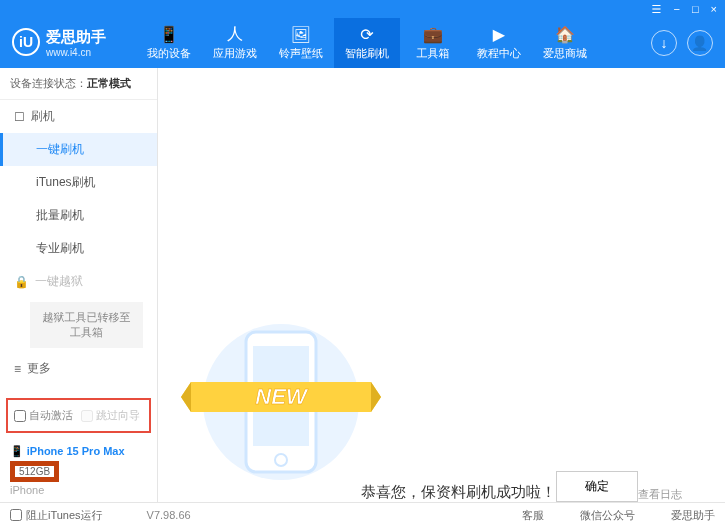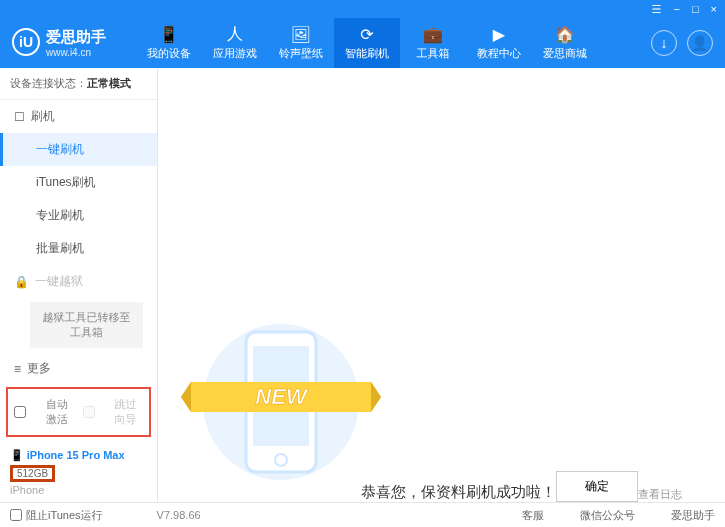--- a/index.html
+++ b/index.html
@@ -25,40 +25,40 @@
 .body { display: flex; height: 434px; }
 .sidebar { width: 158px; border-right: 1px solid #e5e5e5; display: flex; flex-direction: column; }
 .conn-status { padding: 8px 10px; font-size: 11px; color: #666; border-bottom: 1px solid #eee; }
 .conn-status b { color: #333; }
 .side-scroll { flex: 1; overflow: hidden; }
 .side-group { padding: 8px 14px; font-size: 12px; color: #666; display: flex; align-items: center; gap: 6px; }
 .side-item { padding: 8px 14px 8px 36px; font-size: 12px; color: #555; cursor: pointer; }
 .side-item.sel { background: #e9f3ff; color: #1e88f5; border-left: 3px solid #1e88f5; padding-left: 33px; }
 .side-note { margin: 4px 14px 4px 30px; background: #f4f4f4; padding: 8px; font-size: 11px; color: #888; text-align: center; }
 .side-checks { border: 2px solid #e74c3c; margin: 6px; padding: 8px 6px; display: flex; gap: 8px; font-size: 11px; color: #888; }
-.side-checks label { display: flex; align-items: center; gap: 20px; }
+.side-checks label { display: flex; align-items: center; gap: 3px; }
 .device-info { padding: 6px 10px; font-size: 11px; }
 .device-info .name { color: #1e88f5; font-weight: bold; }
-.device-info .storage { display: inline-block; border: 3px solid #c2410c; padding: 0 4px; margin-top: 3px; font-size: 10px; color: #666; }
+.device-info .storage { display: inline-block; border: 5px solid #c2410c; padding: 0 4px; margin-top: 3px; font-size: 10px; color: #666; }
 .device-info .type { color: #aaa; margin-top: 2px; }
 
 
 .main { flex: 1; position: relative; display: flex; align-items: flex-end; justify-content: center; }
 .phone-illus { position: relative; width: 160px; height: 200px; }
 .badge-new { position: absolute; top: 70px; left: -20px; right: -20px; }
 .success-msg { margin-top: 14px; font-size: 15px; color: #333; }
 .ok-btn { margin-top: 16px; border: 1px solid #ccc; background: #fff; padding: 6px 28px; font-size: 12px; cursor: pointer; }
 .log-link { margin-top: 14px; font-size: 11px; color: #999; cursor: pointer; }
 
 
 .footer { height: 25px; border-top: 1px solid #e5e5e5; display: flex; align-items: center; padding: 0 10px; font-size: 11px; color: #666; gap: 22px; }
 .footer .left { display: flex; align-items: center; gap: 4px; }
 .footer .spacer { flex: 1; }
 .footer .seg { margin-left: 14px; cursor: pointer; }
-.footer .ver { margin-left: 32px; color: #888; }
+.footer .ver { margin-left: 22px; color: #888; }
 
 input[type=checkbox] { width: 12px; height: 12px; }
 </style>
 </head>
 <body>
 
 <div class="titlebar">
   <span>☰</span>
   <span>−</span>
   <span>□</span>
@@ -114,22 +114,22 @@
     <div class="conn-status">
       <span>设备连接状态：</span><b>正常模式</b>
     </div>
     <div class="side-scroll">
       <div class="side-group">
         <span>☐</span>
         <span>刷机</span>
       </div>
       <div class="side-item sel">一键刷机</div>
       <div class="side-item">iTunes刷机</div>
+      <div class="side-item">批量刷机</div>
       <div class="side-item">专业刷机</div>
-      <div class="side-item">批量刷机</div>
 
       <div class="side-group" style="color:#bbb">
         <span>🔒</span>
         <span>一键越狱</span>
       </div>
       <div class="side-note">越狱工具已转移至工具箱</div>
 
       <div class="side-group">
         <span>≡</span>
         <span>更多</span>

